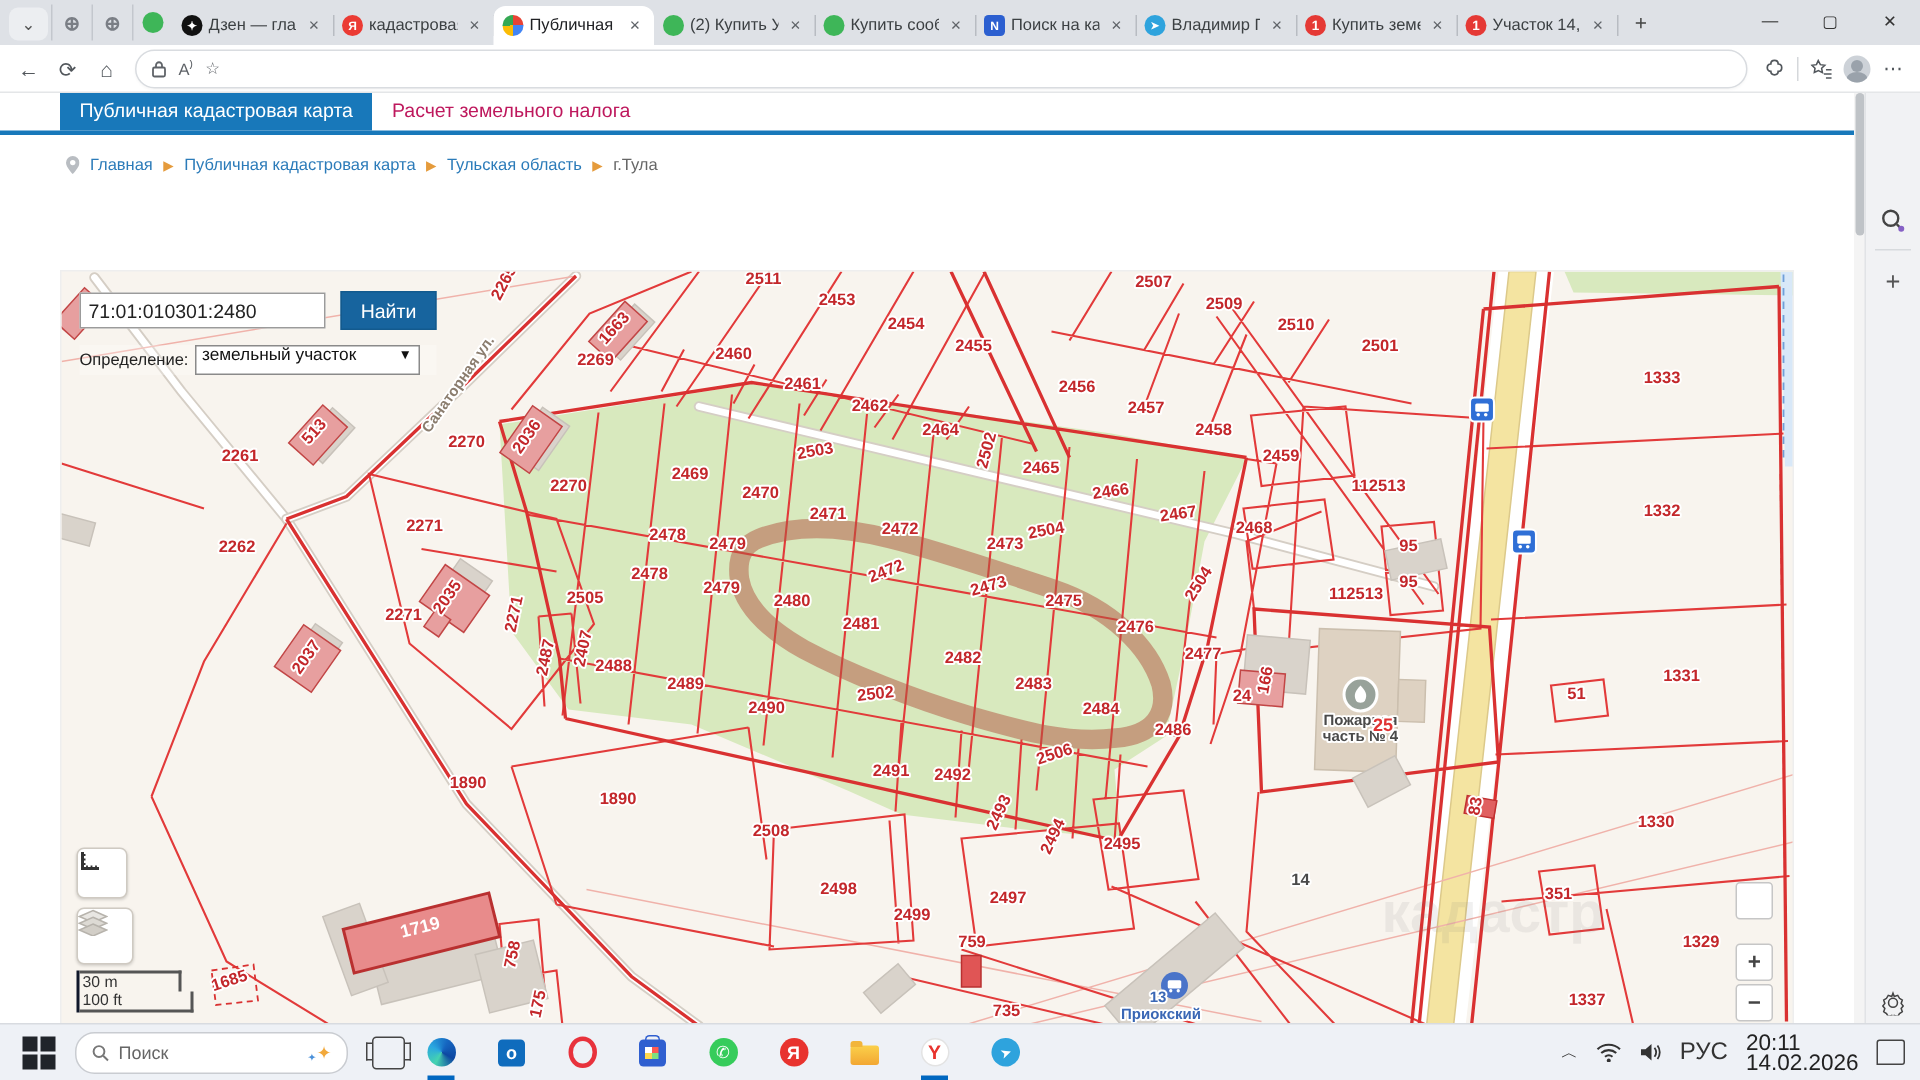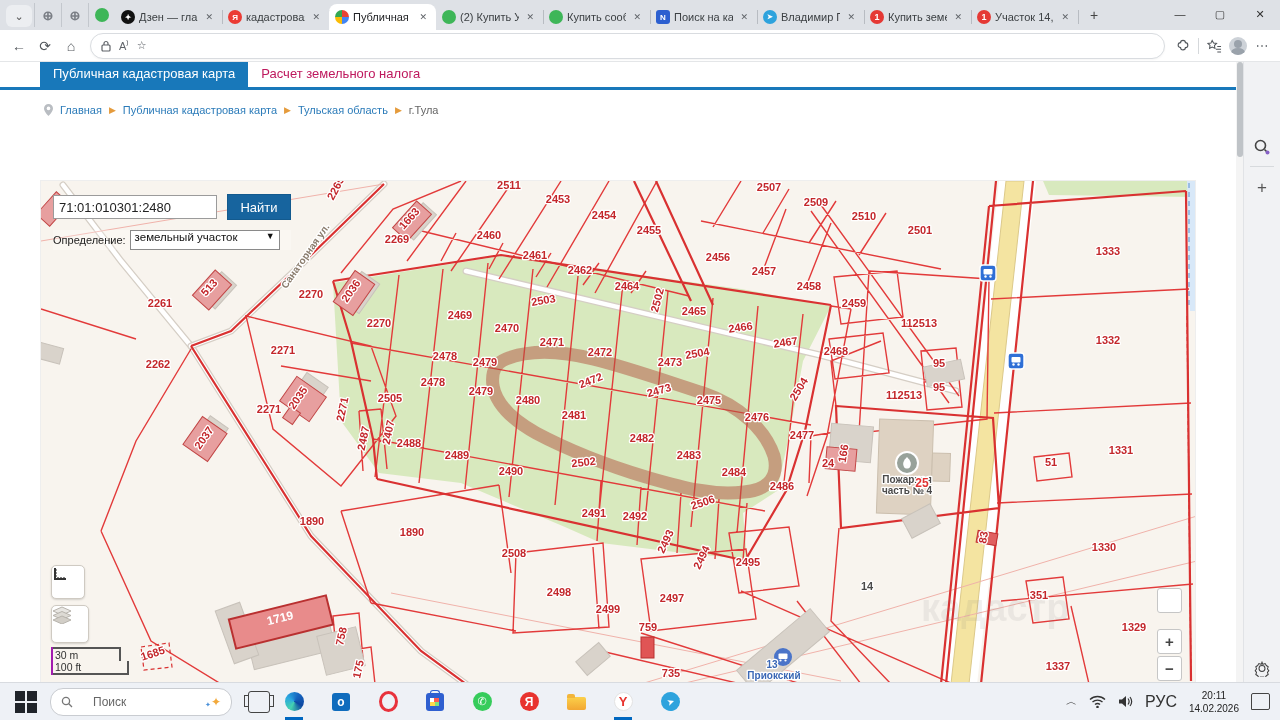--- a/index.html
+++ b/index.html
@@ -68,34 +68,34 @@
   .msearch{position:absolute;left:12px;top:13px;z-index:5}
   .msearch input{width:152px;height:20px;border:1px solid #9b9b9b;font-size:13px;padding:1px 5px;
     font-family:"Liberation Sans",sans-serif;color:#222;background:#fff;vertical-align:middle}
   .btnfind{height:26px;background:#17649e;color:#fff;border:1px solid #135website;border:1px solid #135a8e;
     font-size:13px;padding:0 12px;margin-left:6px;vertical-align:middle;font-family:"Liberation Sans",sans-serif}
   .defrow{margin-top:10px;font-size:11px;color:#222;display:flex;align-items:center;background:rgba(255,255,255,.25)}
   .sel{width:140px;height:18px;border:1px solid #8a8a8a;background:#fff;margin-left:4px;font-size:11.5px;
     display:flex;padding:0 4px;justify-content:space-between;color:#111}
   .mapbtn{position:absolute;width:32px;height:32px;background:#fff;border:1px solid #cfcac2;border-radius:5px;
     box-shadow:0 1px 2px rgba(0,0,0,.15);display:flex;align-items:center;justify-content:center;z-index:5}
-  .scalebox{position:absolute;left:10px;top:466px;z-index:5;font-size:10.5px;color:#333;border-left:2px solid #a21caf}
+  .scalebox{position:absolute;left:10px;top:466px;z-index:5;font-size:10.5px;color:#333;border-left:2px solid #0f172a}
   .scalebox .s1{border-top:2px solid #555;border-right:2px solid #555;width:62px;padding:0 2px}
   .scalebox .s2{border-bottom:2px solid #555;border-right:2px solid #555;width:70px;padding:0 2px}
   .zoomgrp{position:absolute;right:13px;z-index:5}
   .zbtn{width:23px;height:23px;background:#fff;border:1px solid #c6c6c6;border-radius:3px;display:flex;
     align-items:center;justify-content:center;font-size:15px;font-weight:bold;color:#444;margin-top:2px}
   
   .taskbar{position:absolute;bottom:0;left:0;right:0;height:37px;background:#eef1f6;border-top:1px solid #d8dbe0;
     display:flex;align-items:center}
   .start{width:24px;height:24px;margin-left:14px;display:grid;grid-template-columns:10px 10px;gap:2px;
     padding:1px;box-sizing:border-box}
   .start i{background:#20242a;width:10px;height:10px}
   .tsearch{width:160px;height:26px;background:#fff;border:1px solid #c9ccd1;border-radius:13px;margin-left:12px;
-    display:flex;align-items:center;padding:0 10px;font-size:12px;color:#666;gap:20px}
+    display:flex;align-items:center;padding:0 10px;font-size:12px;color:#666;gap:6px}
   .sparkle{margin-left:auto;font-size:12px;color:#f2a93b;position:relative}
   .sparkle:after{content:"✦";position:absolute;font-size:7px;color:#4a90d9;left:-6px;top:6px}
   .taskview{margin-left:16px;width:20px;height:20px;border:1.5px solid #444;border-radius:3px;position:relative}
   .taskview:before{content:"";position:absolute;left:-5px;top:3px;width:3px;height:10px;border:1.5px solid #444;border-right:none}
   .taskview:after{content:"";position:absolute;right:-5px;top:3px;width:3px;height:10px;border:1.5px solid #444;border-left:none}
   .apps{display:flex;margin-left:14px;gap:27px}
   .app{width:20px;height:20px;position:relative;display:flex;align-items:center;justify-content:center}
   .app.active:after{content:"";position:absolute;bottom:-8px;left:1px;width:18px;height:3px;background:#0067c0}
   .a-edge{width:19px;height:19px;border-radius:50%;background:conic-gradient(from 210deg,#45d3b0,#2aa7e0,#1565c0,#0d47a1,#45d3b0)}
   .a-out{width:18px;height:18px;border-radius:3px;background:#0f6cbd;color:#fff;font-weight:bold;font-size:12px;
@@ -111,21 +111,21 @@
   .a-ya{width:19px;height:19px;border-radius:50%;background:#e8332e;color:#fff;font-weight:bold;font-size:12px;
     display:flex;align-items:center;justify-content:center}
   .a-fold{width:19px;height:13px;background:linear-gradient(#fbd04a,#f2a733);border-radius:2px;position:relative;margin-top:4px}
   .a-fold:before{content:"";position:absolute;top:-3px;left:0;width:8px;height:4px;background:#f2b53a;border-radius:2px 2px 0 0}
   .a-ybr{width:19px;height:19px;border-radius:50%;background:#fff;border:1px solid #e3e3e3;color:#e8332e;
     font-weight:bold;font-size:13px;display:flex;align-items:center;justify-content:center;box-sizing:border-box}
   .a-tg{width:19px;height:19px;border-radius:50%;background:#2ea3dd;color:#fff;font-size:9px;
     display:flex;align-items:center;justify-content:center}
   .tray{margin-left:auto;display:flex;align-items:center;gap:12px;padding-right:10px;color:#333}
   .tray .lang{font-size:16px}
-  .clock{font-size:10px;text-align:center;line-height:13px;color:#222}
+  .clock{font-size:15px;line-height:13px;color:#222}
   .notif{width:17px;height:15px;border:1.5px solid #444;border-radius:2px 2px 2px 0}
 </style>
 </head>
 <body>
 
 <div class="tabstrip">
   <div class="tab-drop">⌄</div>
   <div class="pinned">
       <span class="fv fv-globe">⊕</span>
     </div>

